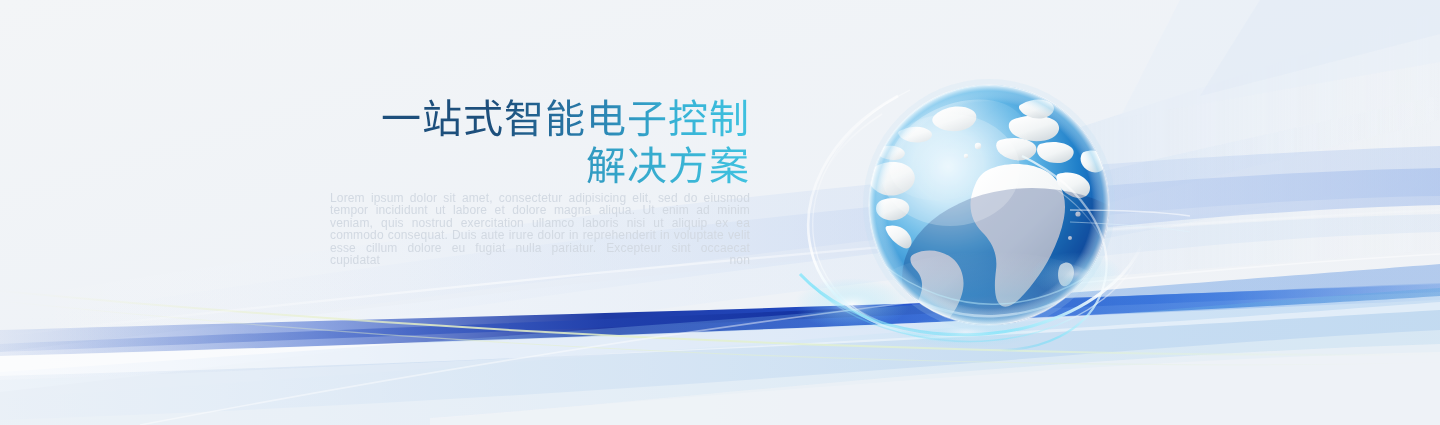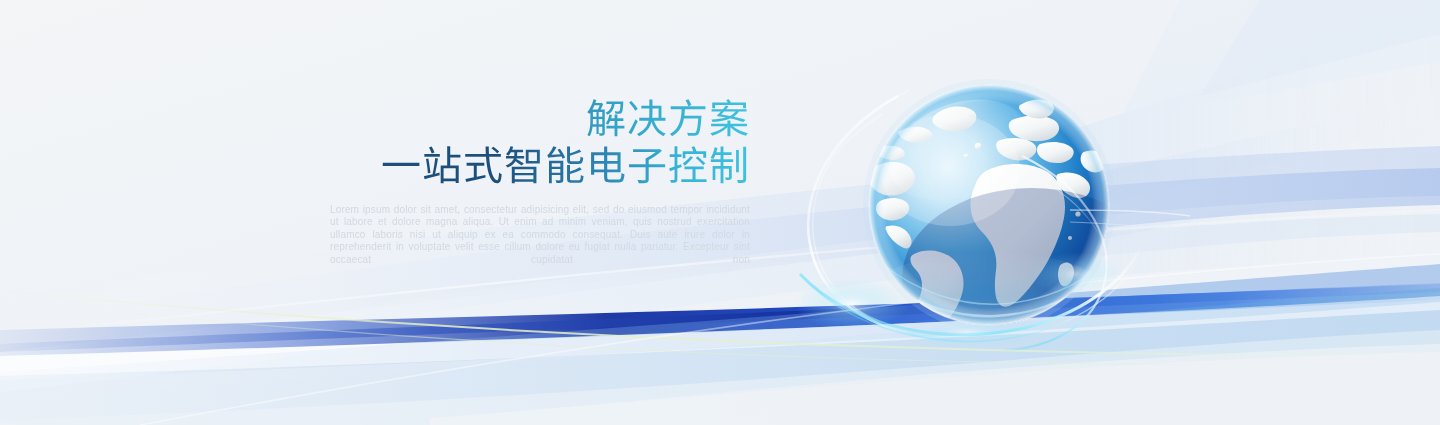--- a/index.html
+++ b/index.html
@@ -41,22 +41,22 @@
     background-image:linear-gradient(100deg,#1d4f7c 0%,#1d4f7c 40%,#2a7fae 62%,#37b3d6 82%,#3fc2e0 100%);
     -webkit-background-clip:text;
     background-clip:text;
     color:transparent;
     -webkit-text-fill-color:transparent;
   }
   .hl-line-2{
     background-image:linear-gradient(100deg,#23527f 0%,#2a79a9 38%,#34a6ca 70%,#40c3e1 100%);
   }
   .lead{
-    margin:14px 0 0 0;
-    font-size:10px;
+    margin:2px 0 0 0;
+    font-size:12px;
     line-height:12.4px;
     color:#d2d9e2;
     text-align:justify;
     text-align-last:justify;
     letter-spacing:.15px;
     word-spacing:.5px;
   }
 
   
   .globe-wrap{
@@ -346,19 +346,19 @@
       <path d="M300,162 C350,164 398,168 420,172" fill="none" stroke="#dff4fd" stroke-width="1" opacity="0.45"></path>
 
       <ellipse cx="82" cy="244" rx="58" ry="26" fill="url(#flare)" opacity="0.65"></ellipse>
       <ellipse cx="306" cy="214" rx="46" ry="22" fill="url(#flare)" opacity="0.5"></ellipse>
       <ellipse cx="196" cy="272" rx="70" ry="16" fill="url(#flare)" opacity="0.45"></ellipse>
     </svg>
   </div>
 
   <div class="copy">
     <h1 class="headline">
+      <span class="hl-line grad-text">一站式智能电子控制</span>
       <span class="hl-line grad-text hl-line-2">解决方案</span>
-      <span class="hl-line grad-text">一站式智能电子控制</span>
     </h1>
     <p class="lead">Lorem ipsum dolor sit amet, consectetur adipisicing elit, sed do eiusmod tempor incididunt ut labore et dolore magna aliqua. Ut enim ad minim veniam, quis nostrud exercitation ullamco laboris nisi ut aliquip ex ea commodo consequat. Duis aute irure dolor in reprehenderit in voluptate velit esse cillum dolore eu fugiat nulla pariatur. Excepteur sint occaecat cupidatat non</p>
   </div>
 
 </div>
 
 </body></html>

